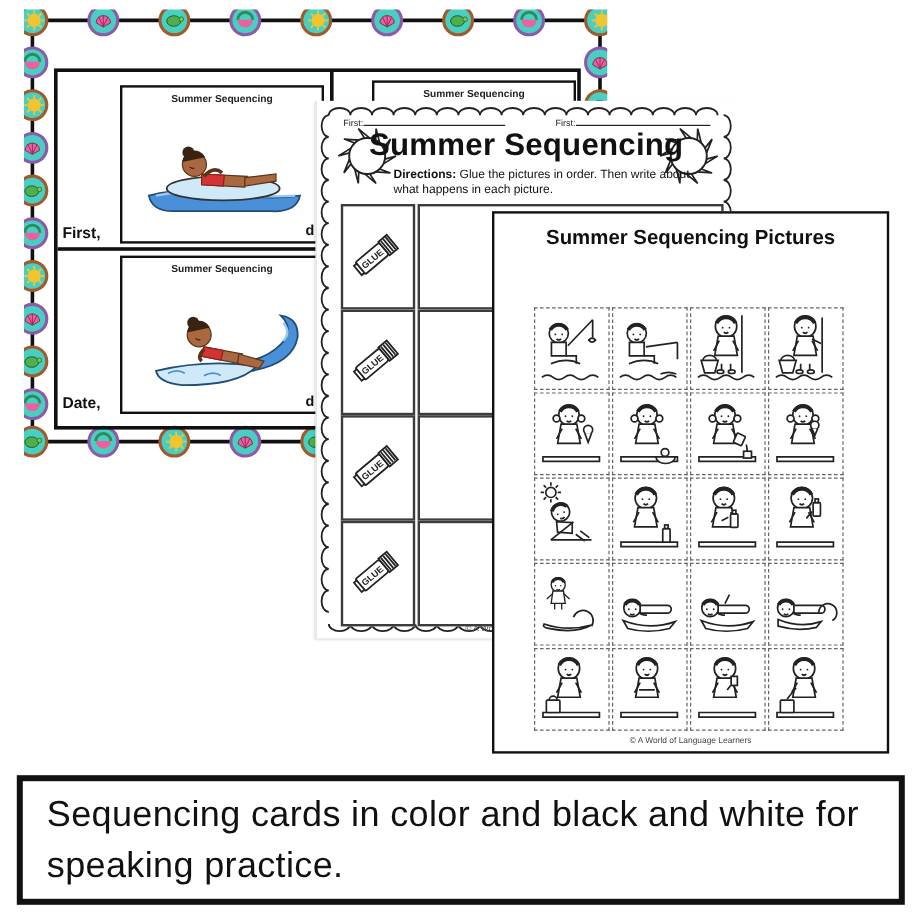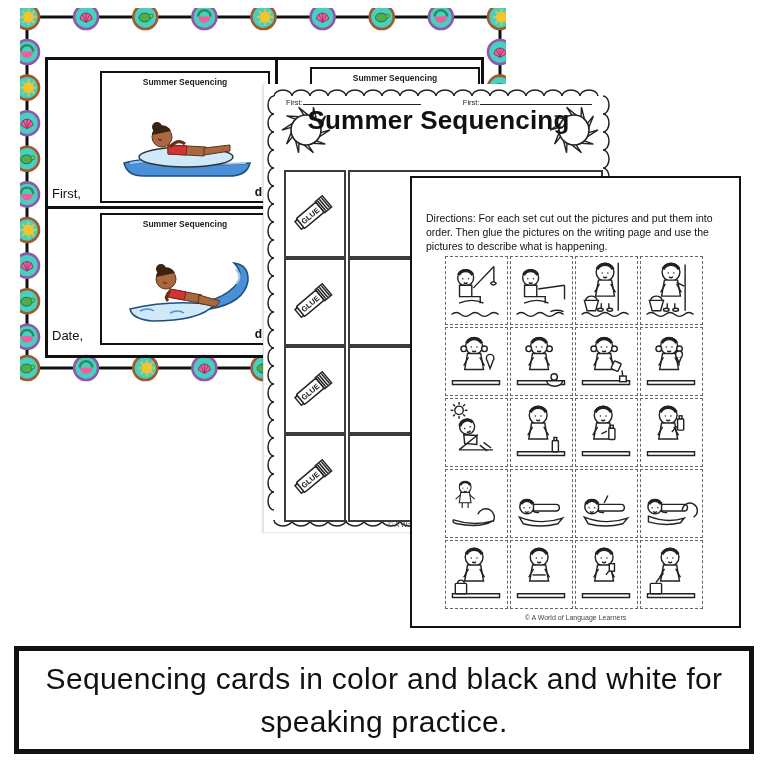--- a/index.html
+++ b/index.html
@@ -11,21 +11,21 @@
   #matBorderSvg{position:absolute;left:0;top:0}
   .mat-title{position:absolute;top:22px;left:0;width:100%;text-align:center;
              font-size:24px;font-weight:700;letter-spacing:.3px}
   .mat-inner{position:absolute;left:25px;top:49px;width:433px;height:295px;border:3px solid #111}
   .mat-vdiv{position:absolute;left:227px;top:0;width:3px;height:100%;background:#111}
   .mat-hdiv{position:absolute;left:0;top:146px;width:227px;height:3px;background:#111}
   .seq-card{position:absolute;width:166px;height:128px;border:2px solid #111;background:#fff}
   .seq-card .hdr{position:absolute;top:4px;left:0;width:100%;text-align:center;font-size:8.5px;font-weight:700;color:#222}
   .seq-card .corner{position:absolute;right:6px;bottom:2px;font-size:12px;font-weight:700}
   .seq-card svg{position:absolute;left:8px;top:16px}
-  .cell-label{position:absolute;font-size:13px;font-weight:400}
+  .cell-label{position:absolute;font-size:13px;font-weight:700}
   
   #page2{left:263px;top:84px;width:349px;height:448px;z-index:2;border-left:1px solid #e2e2e2;box-shadow:-1px 1px 2px rgba(0,0,0,.12)}
   #scallopSvg{position:absolute;left:0;top:0}
   .nd-row{position:absolute;top:13px;left:22px;font-size:7.5px;color:#222}
   .nd-row .u{display:inline-block;border-bottom:1px solid #222;height:7px}
   .p2-title{position:absolute;top:21px;left:0;width:100%;text-align:center;font-size:26px;font-weight:700;letter-spacing:.2px}
   .p2-sun{position:absolute;top:20px}
   .p2-dir{position:absolute;left:64px;top:55px;width:258px;font-size:10px;line-height:1.32}
   .glue-row-box{position:absolute;border:2px solid #3c3c3c;background:#fff}
   .glue-cell svg{position:absolute;left:5px;top:16px}
@@ -34,21 +34,21 @@
   #page3{left:410px;top:176px;width:331px;height:452px;z-index:3;border:2px solid #111;box-sizing:border-box}
   .p3-title{position:absolute;top:10px;left:0;width:100%;text-align:center;font-size:17px;font-weight:700}
   .p3-dir{position:absolute;left:14px;top:34px;width:302px;font-size:10.5px;line-height:1.32}
   .pic-grid{position:absolute;left:33px;top:78px;display:grid;grid-template-columns:repeat(4,63px);grid-auto-rows:69px;gap:2px}
   .pic-cell{border:1.5px dashed #666;position:relative;background:#fff}
   .pic-cell svg{position:absolute;left:1px;top:1px}
   .p3-copy{position:absolute;left:0;top:436px;width:100%;text-align:center;font-size:7px;color:#444}
   
   #caption{left:14px;top:646px;width:740px;height:108px;z-index:4;border:5px solid #111;box-sizing:border-box;
            display:flex;align-items:center;justify-content:center}
-  #caption .txt{font-size:30px;line-height:1.45;text-align:center;padding:0 20px;letter-spacing:.3px}
+  #caption .txt{font-size:30px;line-height:1.45;padding:0 20px;letter-spacing:.3px}
   
   .k{fill:#fff;stroke:#222;stroke-width:1.5}
   .s{fill:none;stroke:#222;stroke-width:1.5}
 </style>
 </head>
 <body>
 
 <div class="sheet" id="page1">
   <svg id="matBorderSvg" width="486" height="374">
       <path d="M7,9 H480 V360 H7 Z" fill="none" stroke="#111" stroke-width="3"></path>
@@ -395,20 +395,21 @@
       <path d="M18.957926558211643,39.244213892883906 L18.583592135001265,48.82535639108369 L15.580124443115045,36.79009700507977" fill="#fff" stroke="#222" stroke-width="1.4"></path>
       <path d="M12.518089305512495,32.57556720183616 L6.583592135001265,40.10684605501936 L11.227883704816879,28.604722665003955" fill="#fff" stroke="#222" stroke-width="1.4"></path>
       <path d="M11.227883704816879,23.39527733499604 L2,26.000000000000004 L12.518089305512493,19.424432798163842" fill="#fff" stroke="#222" stroke-width="1.4"></path>
       <path d="M15.580124443115036,15.209902994920236 L6.583592135001258,11.893153944980646 L18.95792655821164,12.755786107116094" fill="#fff" stroke="#222" stroke-width="1.4"></path>
       <path d="M23.912403485599025,11.145978968876445 L18.583592135001258,3.174643608916316 L28.087596514400982,11.145978968876445" fill="#fff" stroke="#222" stroke-width="1.4"></path>
       <path d="M33.042073441788354,12.755786107116094 L33.41640786499873,3.1746436089163126 L36.419875556884946,15.209902994920224" fill="#fff" stroke="#222" stroke-width="1.4"></path>
       <path d="M39.48191069448751,19.424432798163846 L45.41640786499873,11.89315394498064 L40.77211629518312,23.39527733499603" fill="#fff" stroke="#222" stroke-width="1.4"></path>
       <circle cx="26" cy="26" r="15" fill="#fff" stroke="#222" stroke-width="1.6"></circle>
     </svg>
   <div class="p2-title">Summer Sequencing</div>
+  <div class="p2-dir"><b>Directions:</b><span> Glue the pictures in order. Then write about what happens in each picture.</span></div>
   <div id="glueGrid">
       <div class="glue-row-box glue-cell" style="left:20px;top:86px;width:58px;height:84px">
         <svg width="48" height="48" viewBox="0 0 48 48">
           <g transform="rotate(-40 24 24)">
     <rect x="5" y="17" width="26" height="13" rx="2" class="k"></rect>
     <rect x="31" y="16.2" width="9" height="14.6" class="k"></rect>
     <line x1="33" y1="17" x2="33" y2="30" class="s" stroke-width="1"></line>
     <line x1="35.5" y1="17" x2="35.5" y2="30" class="s" stroke-width="1"></line>
     <line x1="38" y1="17" x2="38" y2="30" class="s" stroke-width="1"></line>
     <rect x="2.5" y="18.5" width="3" height="10" class="k"></rect>
@@ -457,21 +458,21 @@
     <text x="18" y="26.5" font-size="7.5" font-weight="bold" text-anchor="middle" fill="#222" font-family="Liberation Sans,sans-serif">GLUE</text>
   </g>
         </svg>
       </div>
       <div class="glue-row-box" style="left:84px;top:350px;width:251px;height:84px"></div>
     </div>
   <div class="p2-copy">© A World of Language Learners</div>
 </div>
 
 <div class="sheet" id="page3">
-  <div class="p3-dir">Directions: For each set cut out the pictures and put them into order. Then glue the pictures on the writing page and use the pictures to describe what is happening.</div>
+  <div class="p3-title">Summer Sequencing Pictures</div>
   <div class="pic-grid" id="picGrid">
       <div class="pic-cell">
       <svg width="58" height="64" viewBox="0 0 60 68">
           <circle cx="19" cy="21" r="8.5" class="k"></circle>
     <path d="M11.5,18 A8.5,8.5 0 0 1 26.5,18" fill="none" stroke="#222" stroke-width="3.4"></path>
     <circle cx="16" cy="22" r=".8" fill="#222"></circle>
           <circle cx="22" cy="22" r=".8" fill="#222"></circle>
     <path d="M17,26 q2,2 4,0" class="s" stroke-width="1"></path>
           <path d="M12.5,29 h13 v12 h-13 z" class="k"></path>
           <path d="M25.5,41 h9 v7" class="s"></path>

